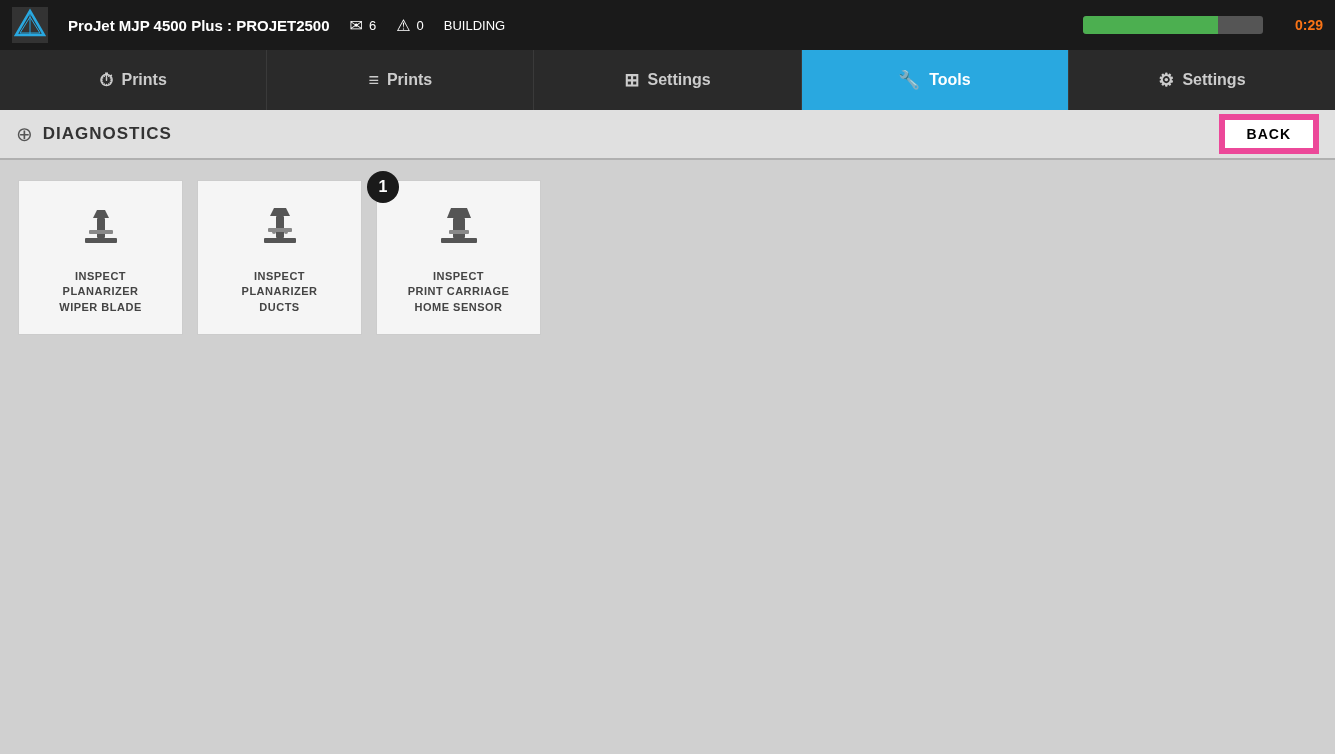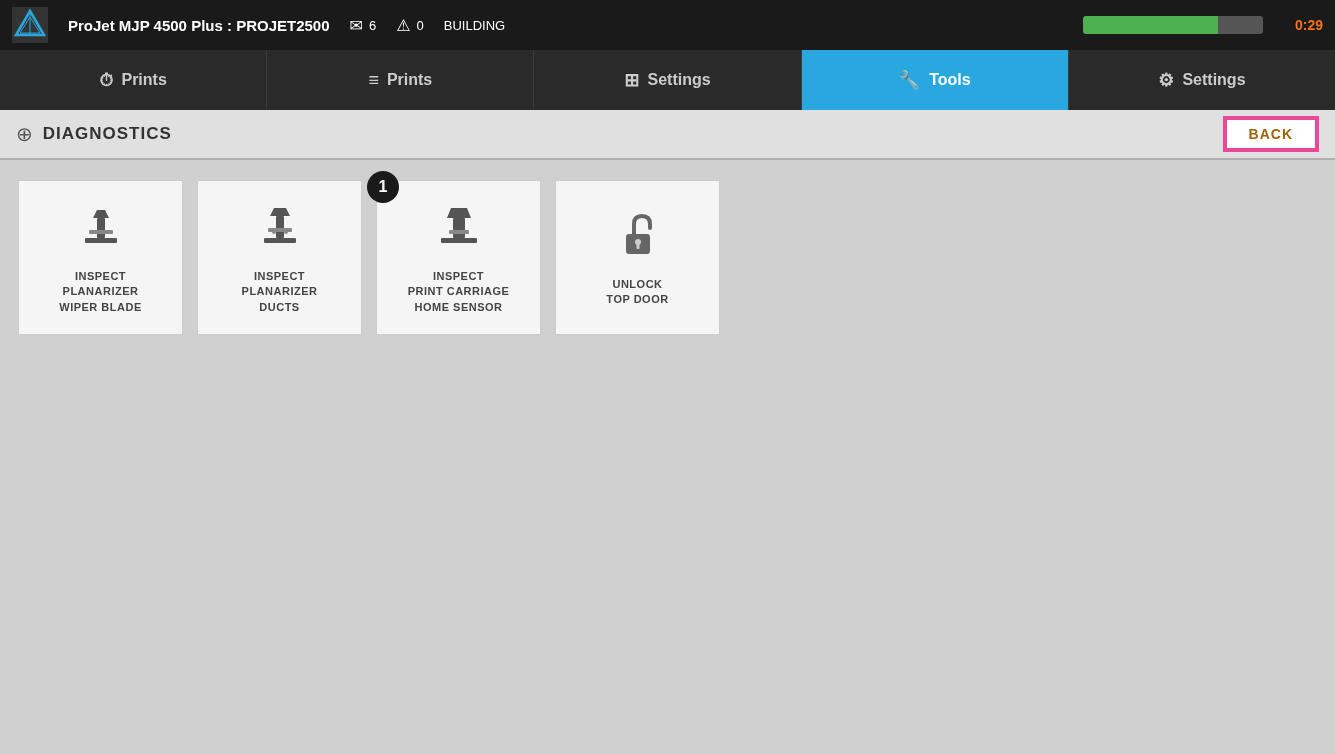--- a/index.html
+++ b/index.html
@@ -107,26 +107,26 @@
       font-size: 17px;
       font-weight: bold;
       color: #333;
       letter-spacing: 1px;
     }
     #section-icon {
       font-size: 20px; color: #555;
     }
     #back-button {
       background: #ffffff;
-      border: 4px solid #ec4899;
+      border: 6px solid #ec4899;
       padding: 6px 22px;
       font-size: 14px;
       font-weight: bold;
       cursor: pointer;
-      color: #a16207;
+      color: #000000;
       letter-spacing: 1px;
     }
 
     
     #tools-grid {
       padding: 20px 18px;
       display: flex;
       flex-wrap: wrap;
       gap: 14px;
     }
@@ -280,29 +280,15 @@
           <rect x="16" y="30" width="20" height="4" rx="1" fill="#888"></rect>
         </svg>
       </div>
       <div class="tile-label">INSPECT<br>PRINT CARRIAGE<br>HOME SENSOR</div>
     </div>
 
 
 
 
 
-    <div class="tool-tile">
-      <div class="tile-icon">
-        <svg viewBox="0 0 52 52">
-
-          <rect x="14" y="26" width="24" height="20" rx="3" fill="#666"></rect>
-
-          <path d="M22,26 L22,16 Q22,8 30,8 Q38,8 38,16 L38,20" fill="none" stroke="#666" stroke-width="4" stroke-linecap="round"></path>
-
-          <circle cx="26" cy="34" r="3" fill="#ccc"></circle>
-          <rect x="24.5" y="35" width="3" height="6" rx="1" fill="#ccc"></rect>
-        </svg>
-      </div>
-      <div class="tile-label">UNLOCK<br>TOP DOOR</div>
-    </div>
 
   </div>
 </div>
 
 </body></html>

